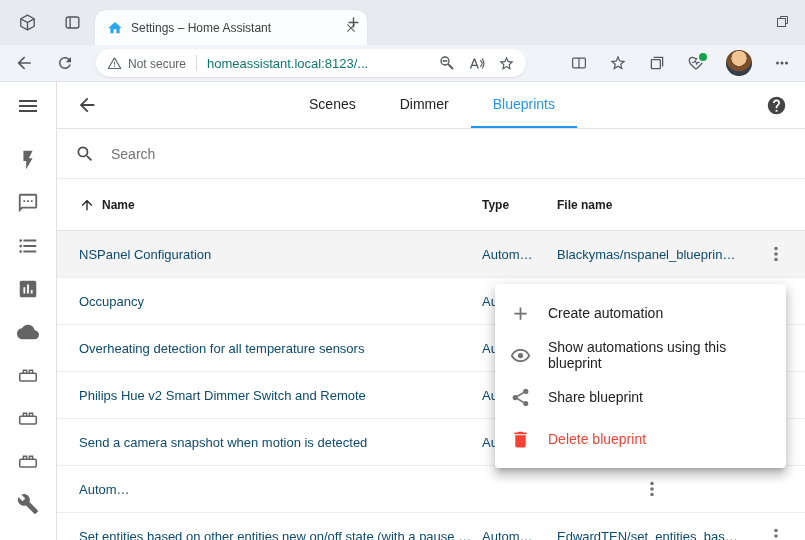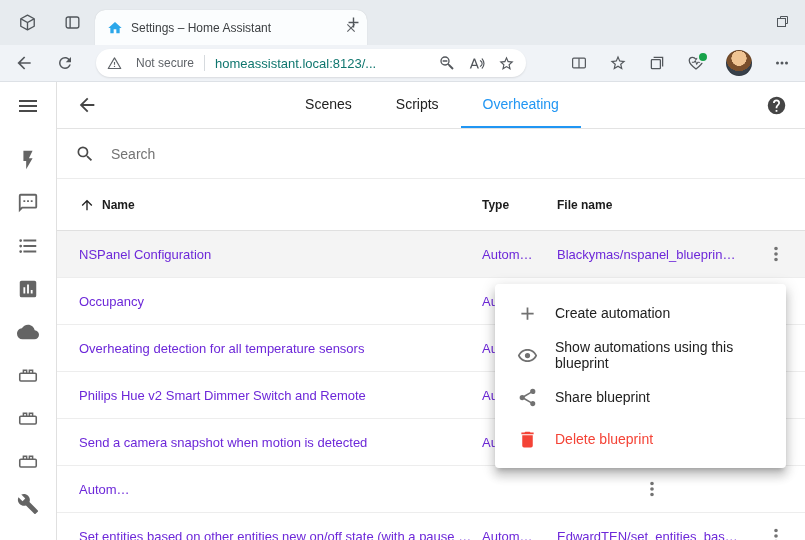--- a/index.html
+++ b/index.html
@@ -16,21 +16,21 @@
   .tab-close{color:#5f6368;width:17px;height:17px;display:flex;align-items:center;justify-content:center;border-radius:4px;}
   .newtab{position:absolute;left:345px;top:14px;color:#51565b;}
   .win-restore{position:absolute;right:16px;top:15px;color:#51565b;}
   .favicon{color:var(--favicon,#2ba7ea);}
 
   
   .toolbar{position:absolute;top:45px;left:0;right:0;height:37px;background:#f0f3f7;display:flex;align-items:center;padding:0 14px;border-bottom:1px solid #dde1e6;box-sizing:border-box;}
   .tool-btn{color:#53575c;display:flex;align-items:center;justify-content:center;}
   .tb-gap{width:22px;flex:0 0 22px;}
   .addr{height:28px;flex:0 0 430px;margin-left:22px;background:#fff;border-radius:14px;display:flex;align-items:center;padding:0 11px;box-sizing:border-box;box-shadow:0 1px 2px rgba(0,0,0,.10);}
-  .sec-chip{display:flex;align-items:center;gap:14px;color:#5f6368;cursor:pointer;}
+  .sec-chip{display:flex;align-items:flex-end;gap:6px;color:#5f6368;cursor:pointer;}
   .sec-label{font-size:12px;color:#5f6368;white-space:nowrap;}
   .addr-div{width:1px;height:16px;background:#d6dade;margin:0 10px;}
   .url{flex:1;font-size:13px;color:#0f766e;white-space:nowrap;overflow:hidden;}
   .addr-icons{display:flex;align-items:center;gap:13px;color:#53575c;}
   .right-icons{margin-left:auto;display:flex;align-items:center;gap:21px;color:#53575c;}
   .avatar{width:26px;height:26px;border-radius:50%;background:radial-gradient(circle at 50% 32%,#f0c493 0 34%,#7a4f2c 35% 58%,#38404a 59% 100%);box-shadow:inset 0 0 0 1px rgba(0,0,0,.12);cursor:pointer;}
   .essentials{position:relative;}
   .green-dot{position:absolute;right:-4px;top:-3px;width:8px;height:8px;border-radius:50%;background:#17a34a;border:2px solid #f0f3f7;}
 
   
@@ -49,29 +49,29 @@
   .ha-help{color:#454545;width:26px;display:flex;justify-content:center;cursor:pointer;}
 
   .search-row{height:50px;flex:0 0 50px;display:flex;align-items:center;gap:14px;padding:0 18px;border-bottom:1px solid #ececec;box-sizing:border-box;color:#4a4a4a;}
   .search-input{flex:1;border:0;outline:0;font-size:14px;font-family:inherit;color:#c2410c;background:transparent;}
   .search-input::placeholder{color:#737373;}
 
   .grid{display:grid;grid-template-columns:403px 75px 190px 57px;padding-left:22px;align-items:center;box-sizing:border-box;}
   .thead{height:52px;flex:0 0 52px;border-bottom:1px solid #e0e0e0;font-size:12px;font-weight:bold;color:#1c1c1c;}
   .th-name{display:flex;align-items:center;gap:7px;cursor:pointer;}
   .sort-ic{color:#212121;}
-  .trow{height:47px;border-bottom:1px solid #ededed;font-size:13px;color:#6d28d9;cursor:pointer;}
+  .trow{height:47px;border-bottom:1px solid #ededed;font-size:13px;color:#0c4a6e;cursor:pointer;}
   .trow.selected{background:#f4f4f4;}
   .cell{white-space:nowrap;overflow:hidden;text-overflow:ellipsis;padding-right:8px;}
   .dots{width:40px;height:40px;display:flex;align-items:center;justify-content:center;color:#737373;justify-self:center;cursor:pointer;}
 
   
   .cmenu{position:absolute;left:495px;top:284px;width:291px;background:#fff;border-radius:4px;padding:8px 0;z-index:20;
     box-shadow:0 5px 5px -3px rgba(0,0,0,.2),0 8px 10px 1px rgba(0,0,0,.14),0 3px 14px 2px rgba(0,0,0,.12);}
-  .mi{height:42px;display:flex;align-items:center;gap:17px;padding:0 22px;font-size:14px;color:#212121;cursor:pointer;}
+  .mi{height:42px;display:flex;align-items:center;gap:17px;padding:0 15px;font-size:14px;color:#212121;cursor:pointer;}
   .mi .mic{color:#717171;display:flex;}
   .mi.hovered{background:#ebebeb;}
   .mi.danger{color:var(--danger,#f44336);}
   .mi.danger .mic{color:var(--danger,#f44336);}
 </style>
 </head>
 <body>
 
 <div class="window">
 
@@ -285,22 +285,22 @@
     <div class="ha-main">
 
       <div class="ha-header">
         <span class="ha-back icon-btn">
             <svg width="22" height="22" viewBox="0 0 24 24" fill="currentColor">
               <path d="M20,11V13H8L13.5,18.5L12.08,19.92L4.16,12L12.08,4.08L13.5,5.5L8,11H20Z"></path>
             </svg>
           </span>
         <div class="ha-tabs">
           <span class="ha-tab">Scenes</span>
-          <span class="ha-tab">Scripts</span>
-          <span class="ha-tab active">Overheating</span>
+          <span class="ha-tab">Dimmer</span>
+          <span class="ha-tab active">Blueprints</span>
         </div>
         <span class="ha-help icon-btn">
             <svg width="21" height="21" viewBox="0 0 24 24" fill="currentColor">
               <path d="M15.07,11.25L14.17,12.17C13.45,12.89 13,13.5 13,15H11V14.5C11,13.39 11.45,12.39 12.17,11.67L13.41,10.41C13.78,10.05 14,9.55 14,9C14,7.89 13.1,7 12,7A2,2 0 0,0 10,9H8A4,4 0 0,1 12,5A4,4 0 0,1 16,9C16,9.88 15.64,10.67 15.07,11.25M13,19H11V17H13M12,2A10,10 0 0,0 2,12A10,10 0 0,0 12,22A10,10 0 0,0 22,12C22,6.47 17.5,2 12,2Z"></path>
             </svg>
           </span>
       </div>
 
       <div class="search-row">
         <span>

